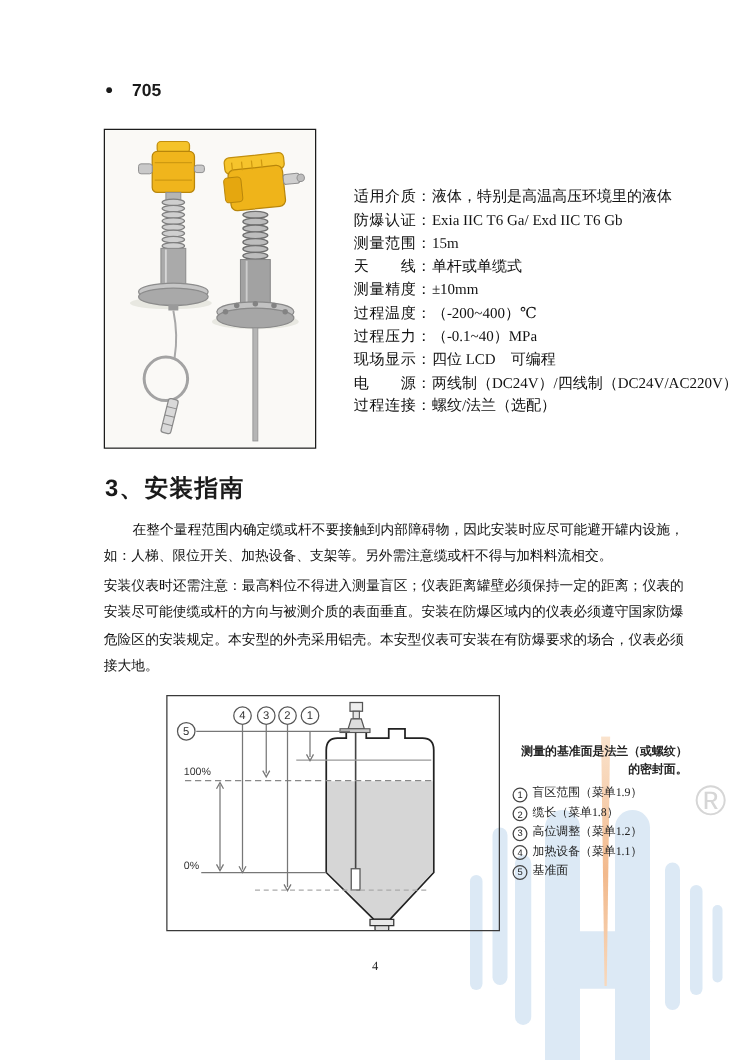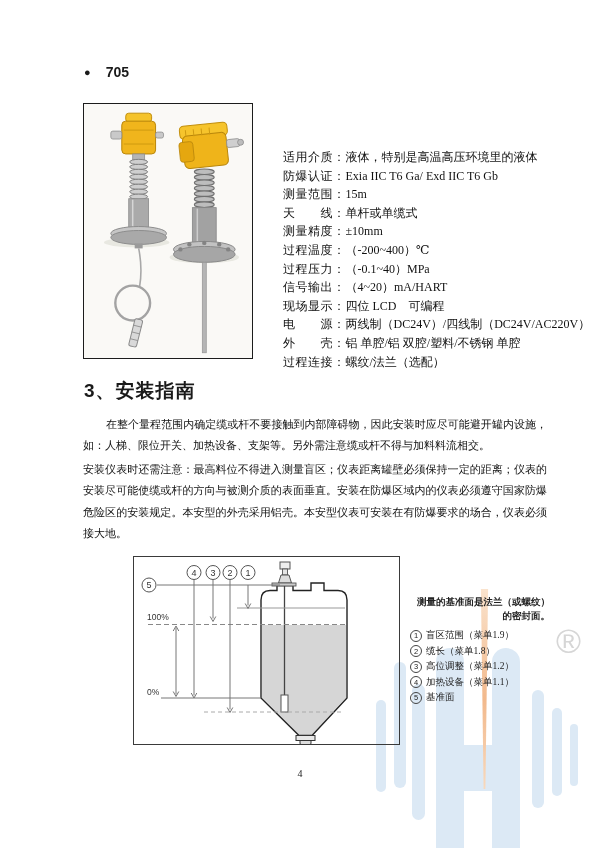--- a/index.html
+++ b/index.html
@@ -152,24 +152,22 @@
   </div>
 
   <div class="layer spec-list">
     <div class="spec-row"><span class="spec-label">适用介质：</span><span class="spec-value">液体，特别是高温高压环境里的液体</span></div>
     <div class="spec-row"><span class="spec-label">防爆认证：</span><span class="spec-value">Exia IIC T6 Ga/ Exd IIC T6 Gb</span></div>
     <div class="spec-row"><span class="spec-label">测量范围：</span><span class="spec-value">15m</span></div>
     <div class="spec-row"><span class="spec-label">天　　线：</span><span class="spec-value">单杆或单缆式</span></div>
     <div class="spec-row"><span class="spec-label">测量精度：</span><span class="spec-value">±10mm</span></div>
     <div class="spec-row"><span class="spec-label">过程温度：</span><span class="spec-value">（-200~400）℃</span></div>
     <div class="spec-row"><span class="spec-label">过程压力：</span><span class="spec-value">（-0.1~40）MPa</span></div>
-    <div class="spec-row"><span class="spec-label">信号输出：</span><span class="spec-value">（4~20）mA/HART</span></div>
     <div class="spec-row"><span class="spec-label">现场显示：</span><span class="spec-value">四位 LCD　可编程</span></div>
     <div class="spec-row"><span class="spec-label">电　　源：</span><span class="spec-value">两线制（DC24V）/四线制（DC24V/AC220V）</span></div>
-    <div class="spec-row"><span class="spec-label">外　　壳：</span><span class="spec-value">铝 单腔/铝 双腔/塑料/不锈钢 单腔</span></div>
     <div class="spec-row"><span class="spec-label">过程连接：</span><span class="spec-value">螺纹/法兰（选配）</span></div>
   </div>
 
   <div class="layer section-title">3、安装指南</div>
   <div class="layer para para1">在整个量程范围内确定缆或杆不要接触到内部障碍物，因此安装时应尽可能避开罐内设施，如：人梯、限位开关、加热设备、支架等。另外需注意缆或杆不得与加料料流相交。</div>
   <div class="layer para para2">安装仪表时还需注意：最高料位不得进入测量盲区；仪表距离罐壁必须保持一定的距离；仪表的安装尽可能使缆或杆的方向与被测介质的表面垂直。安装在防爆区域内的仪表必须遵守国家防爆危险区的安装规定。本安型的外壳采用铝壳。本安型仪表可安装在有防爆要求的场合，仪表必须接大地。</div>
 
   <div class="layer diagram-box">
     <svg viewBox="0 0 265 187">
 

